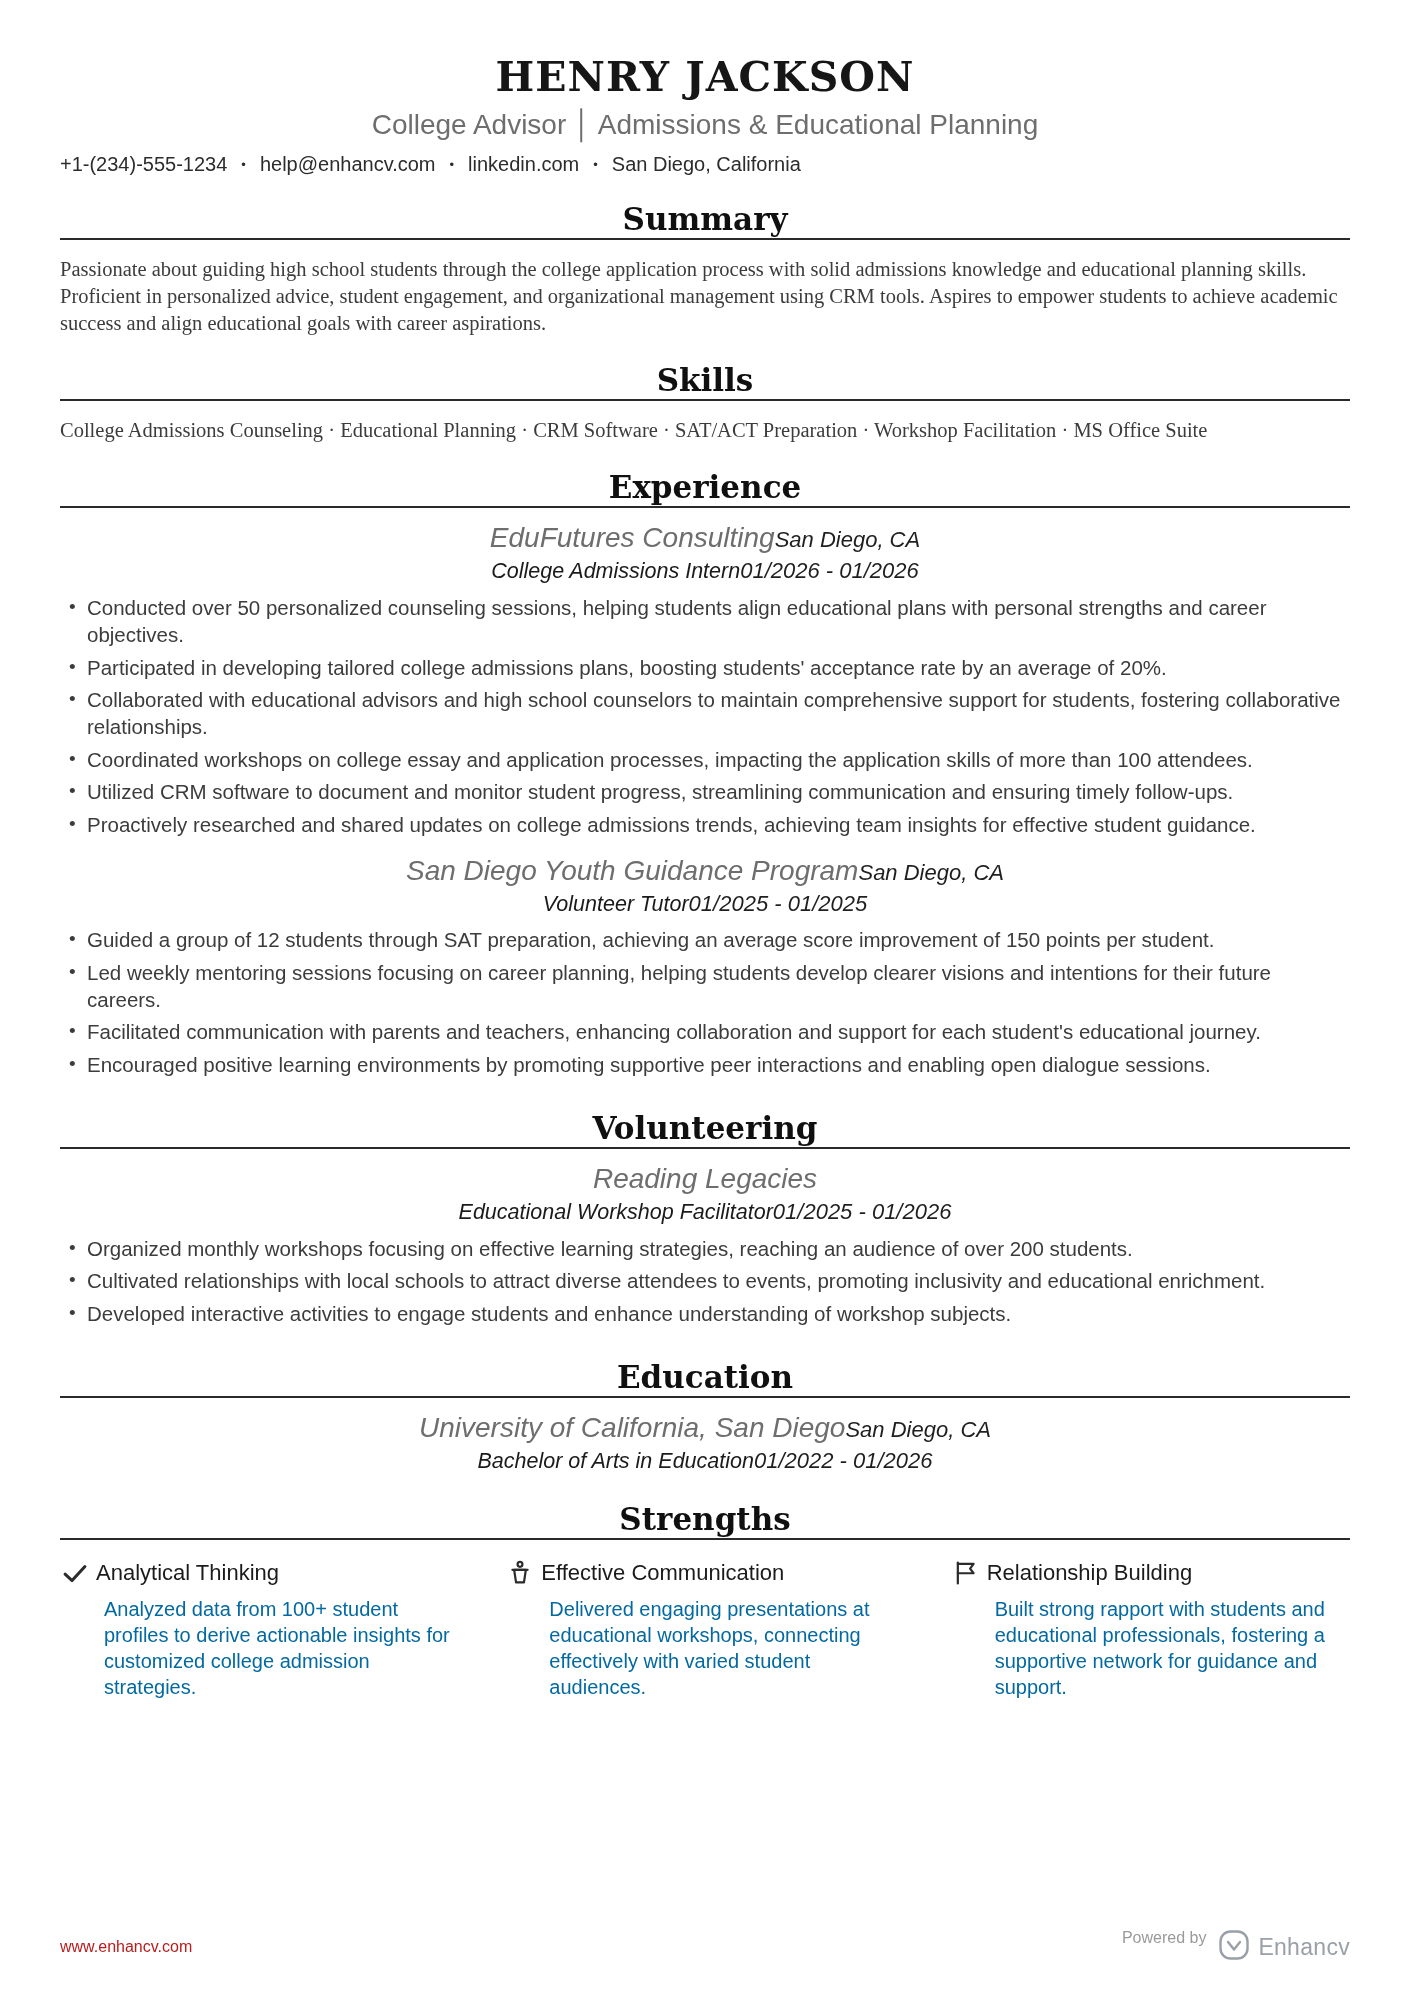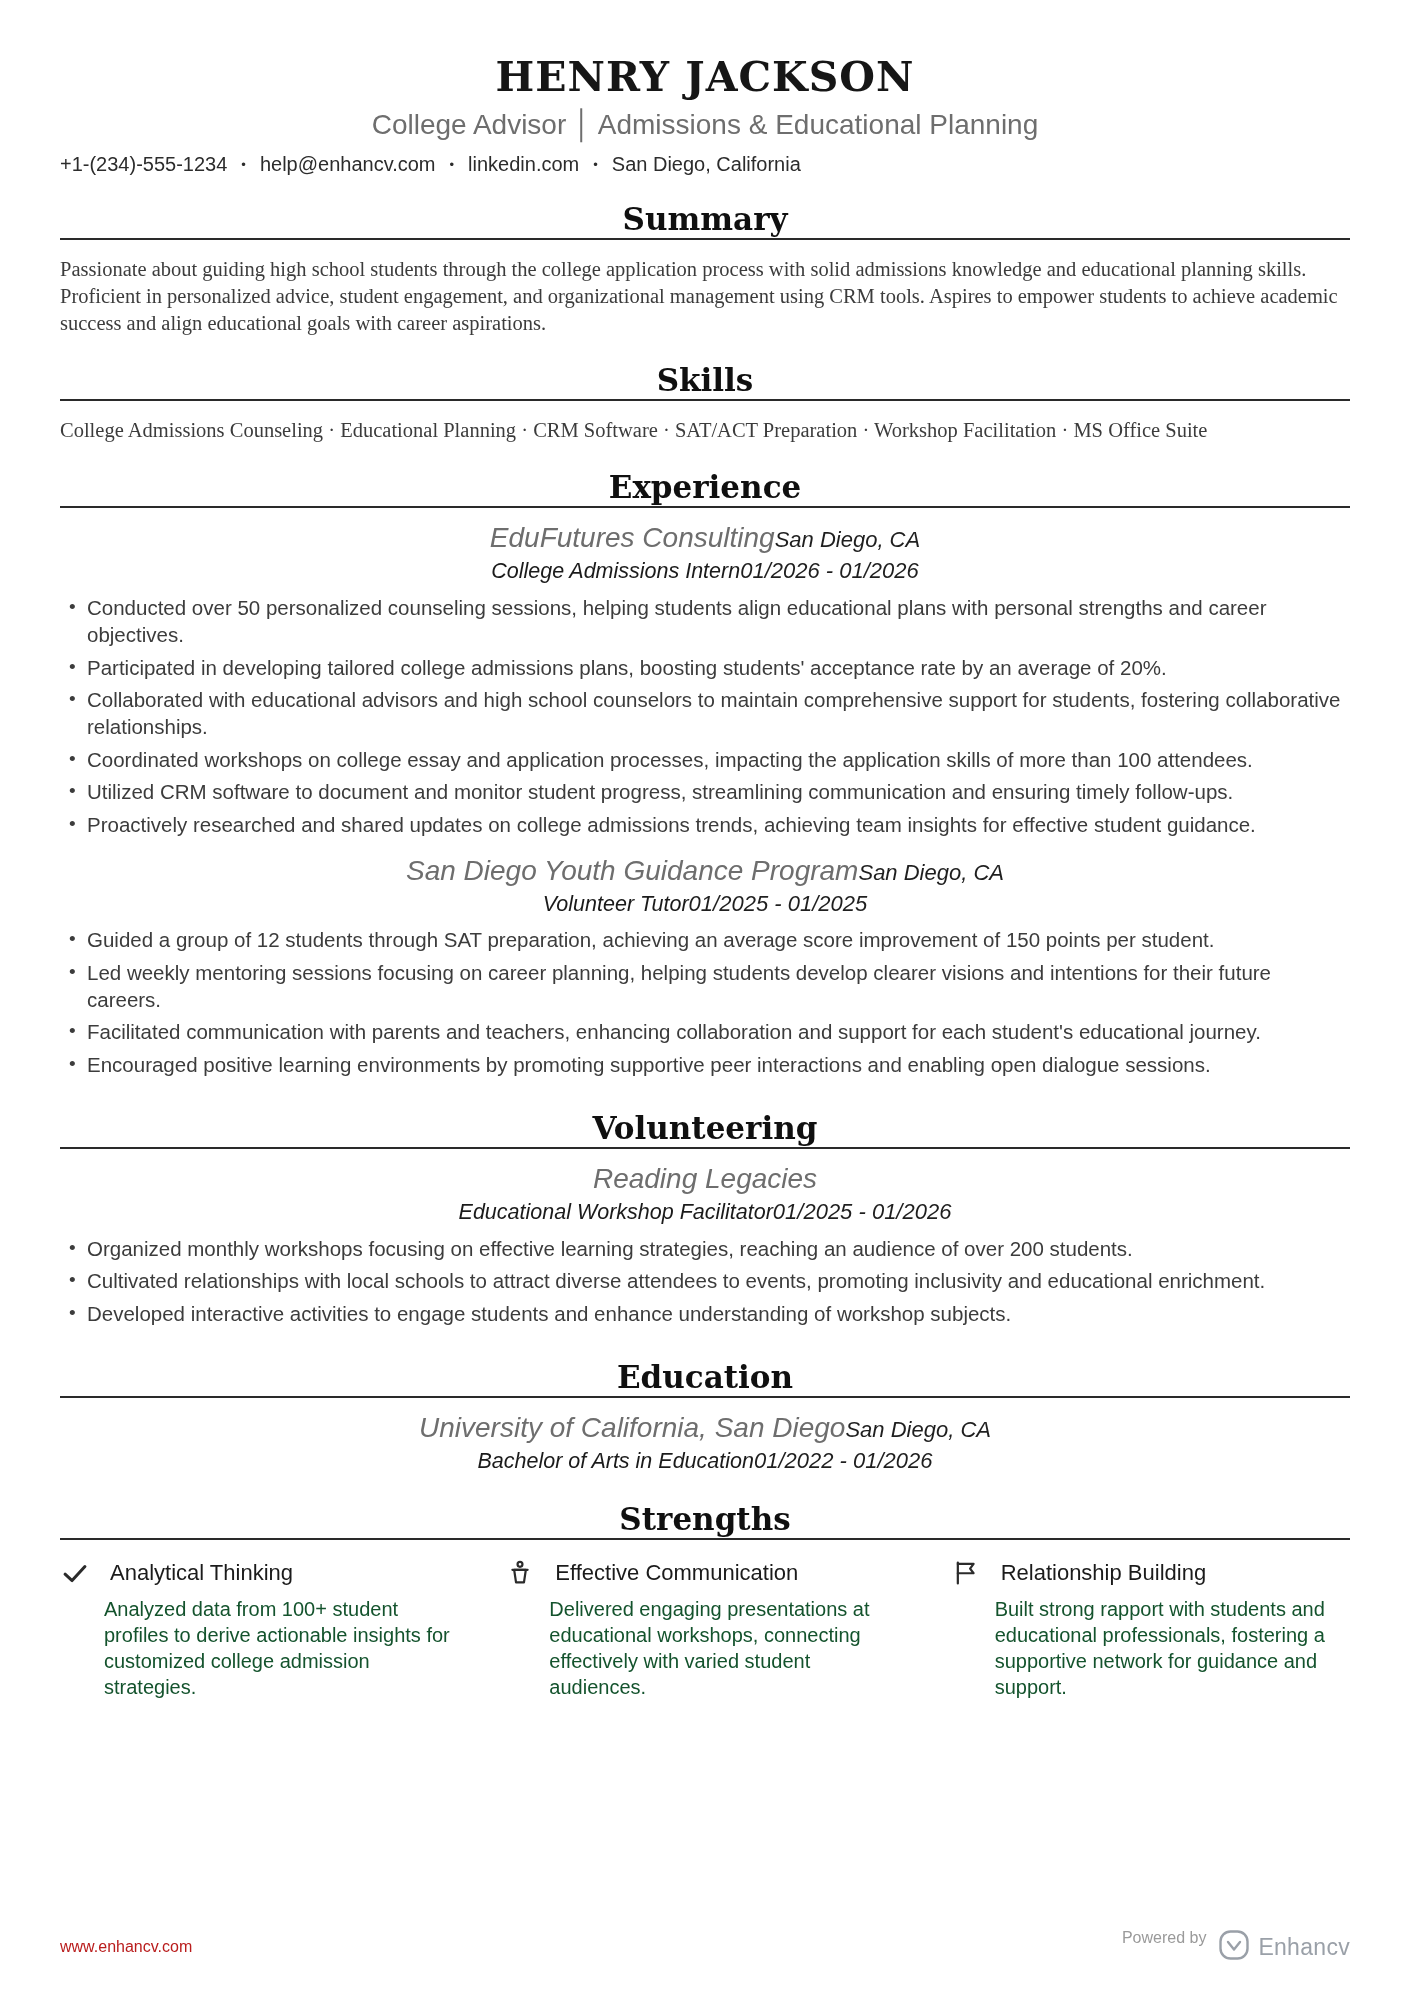--- a/index.html
+++ b/index.html
@@ -52,25 +52,25 @@
     margin-bottom:6px;
   }
   ul.bullets li::before {
     content:"•"; position:absolute; left:-18px; top:0; color:#3c3c3c; font-size:19px;
   }
 
   
   .strengths-grid {
     display:grid; grid-template-columns:1fr 1fr 1fr; column-gap:46px; margin-top:18px;
   }
-  .strength-head { display:flex; align-items:center; gap:20px; }
+  .strength-head { display:flex; align-items:center; gap:6px; }
   .strength-icon { width:30px; height:30px; flex:0 0 30px; display:flex; align-items:center; justify-content:center; }
   .strength-icon svg { width:28px; height:28px; display:block; }
   .strength-title { font-size:22px; color:#1b1b1b; line-height:1.25; }
-  .strength-text { margin-top:8px; margin-left:44px; font-size:20px; line-height:1.3; color:#14532d; }
+  .strength-text { margin-top:8px; margin-left:44px; font-size:20px; line-height:1.3; color:#0369a1; }
 
   
   .page-footer {
     margin-top:auto; display:flex; justify-content:space-between; align-items:center;
     padding-top:20px;
   }
   .footer-site { font-size:16px; color:#b91c1c; }
   .powered { display:flex; align-items:flex-start; gap:12px; }
   .powered-label { font-size:16px; color:#9a9a9a; }
   .brand { display:flex; align-items:center; gap:8px; }

